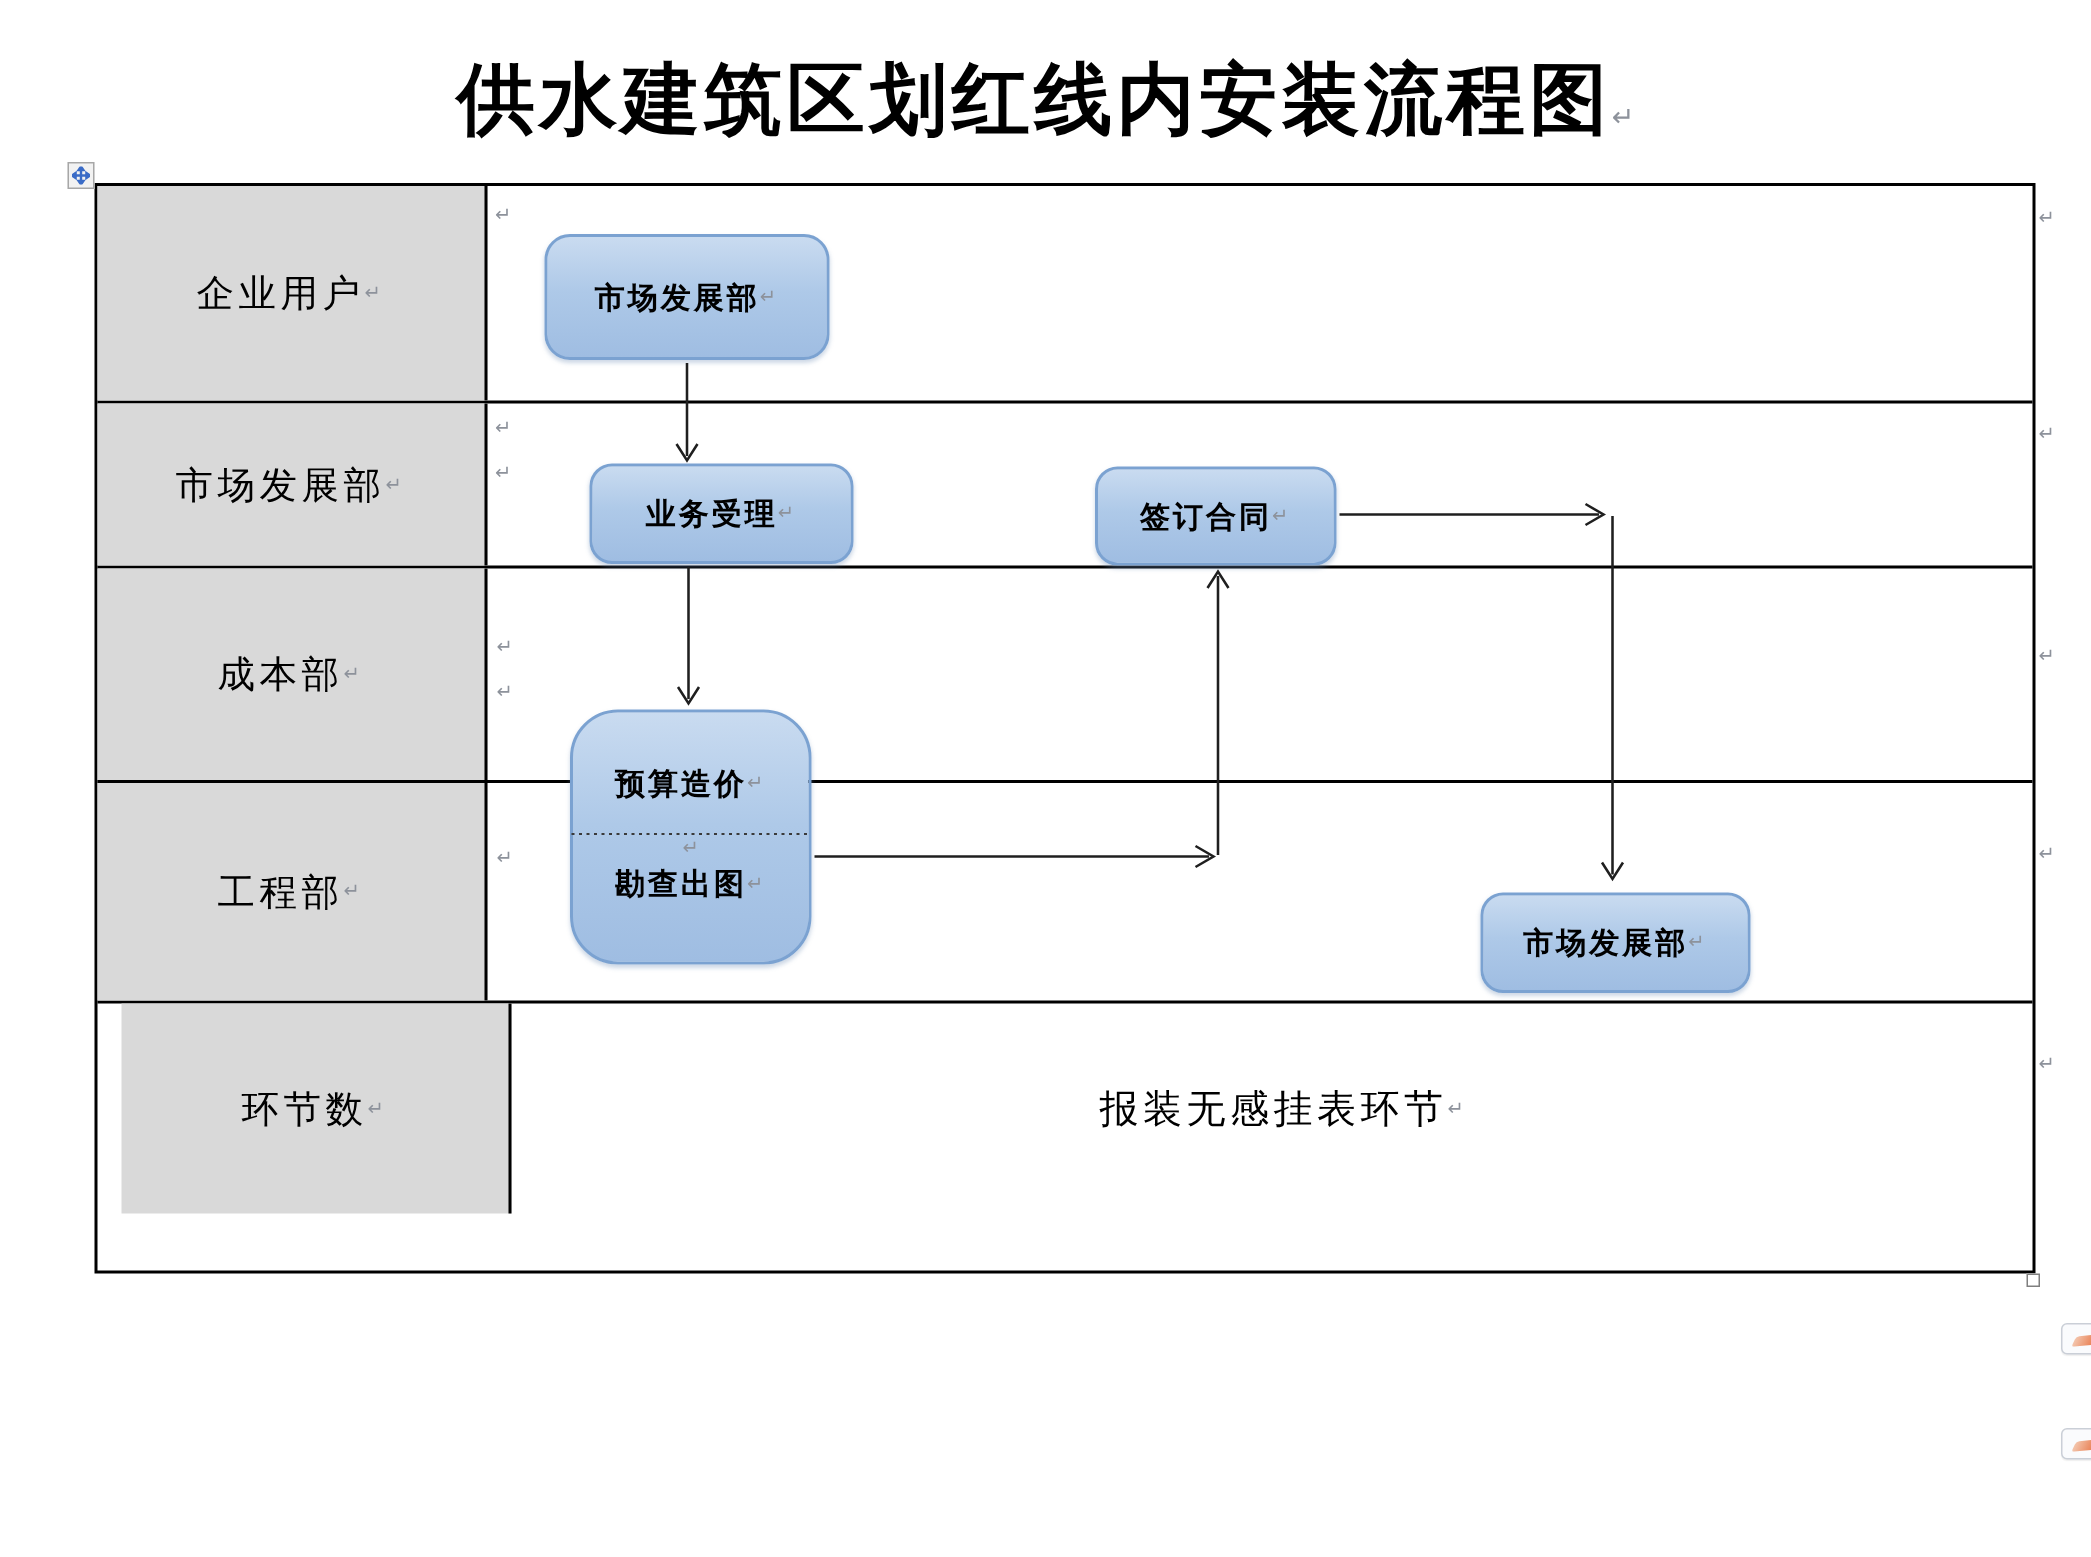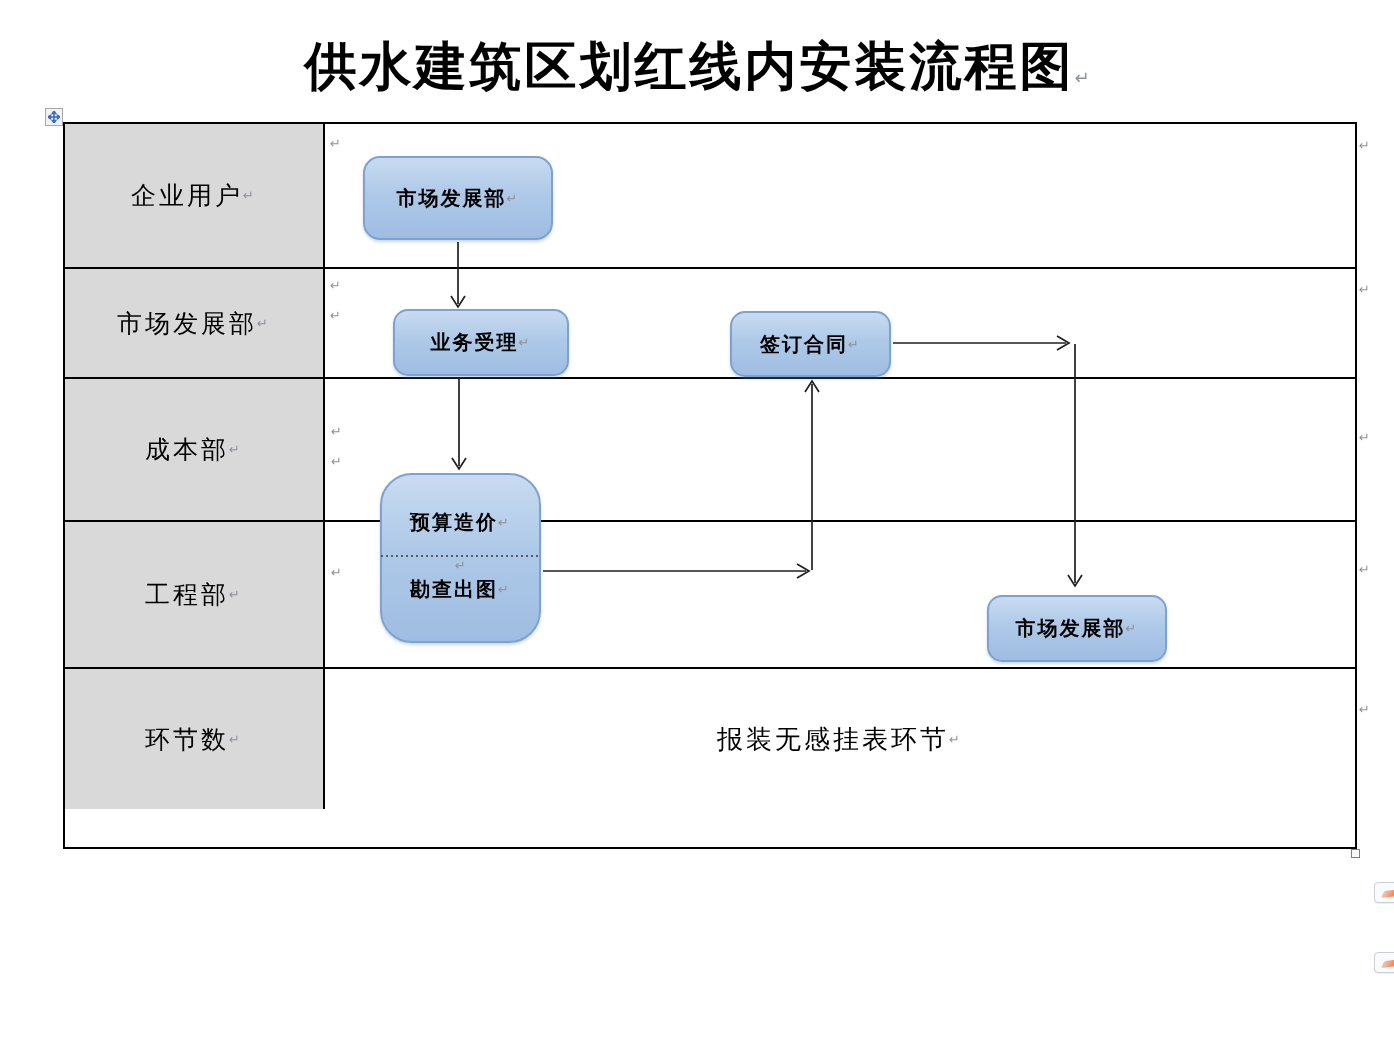--- a/index.html
+++ b/index.html
@@ -24,21 +24,21 @@
   }
   .title-row .pilcrow { font-size:18px; }
   
   .swimlane-table {
     position:absolute; left:63px; top:122px; width:1294px; height:727px;
     border:2px solid #000; background:#fff;
   }
   .lane-row { display:flex; width:100%; border-bottom:2px solid #000; }
   .lane-row:last-child { border-bottom:none; }
   .row-1 { height:145px; } .row-2 { height:110px; } .row-3 { height:143px; }
-  .row-4 { height:147px; } .row-5 { height:140px; }
+  .row-4 { height:147px; } .row-5 { height:140px;margin-left:16px; }
   .lane-label-cell {
     width:260px; flex:0 0 260px; border-right:2px solid #000;
     background:#d9d9d9; display:flex; align-items:center; justify-content:center;
     font-size:25px; letter-spacing:3px; white-space:nowrap;
   }
   .lane-content-cell { flex:1; position:relative; }
   .footer-cell {
     display:flex; align-items:center; justify-content:center;
     font-size:26px; letter-spacing:3px; white-space:nowrap;
   }

